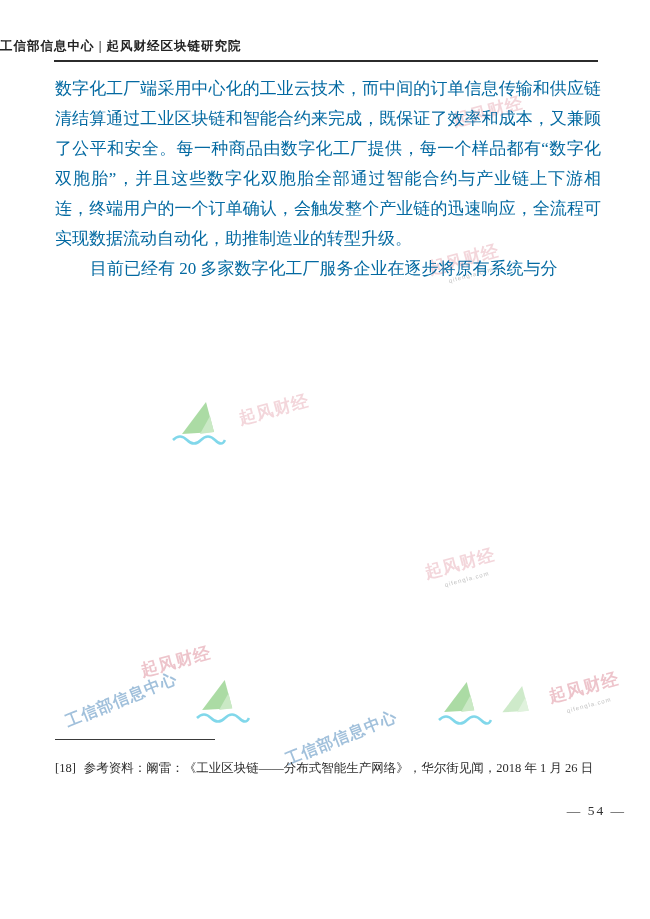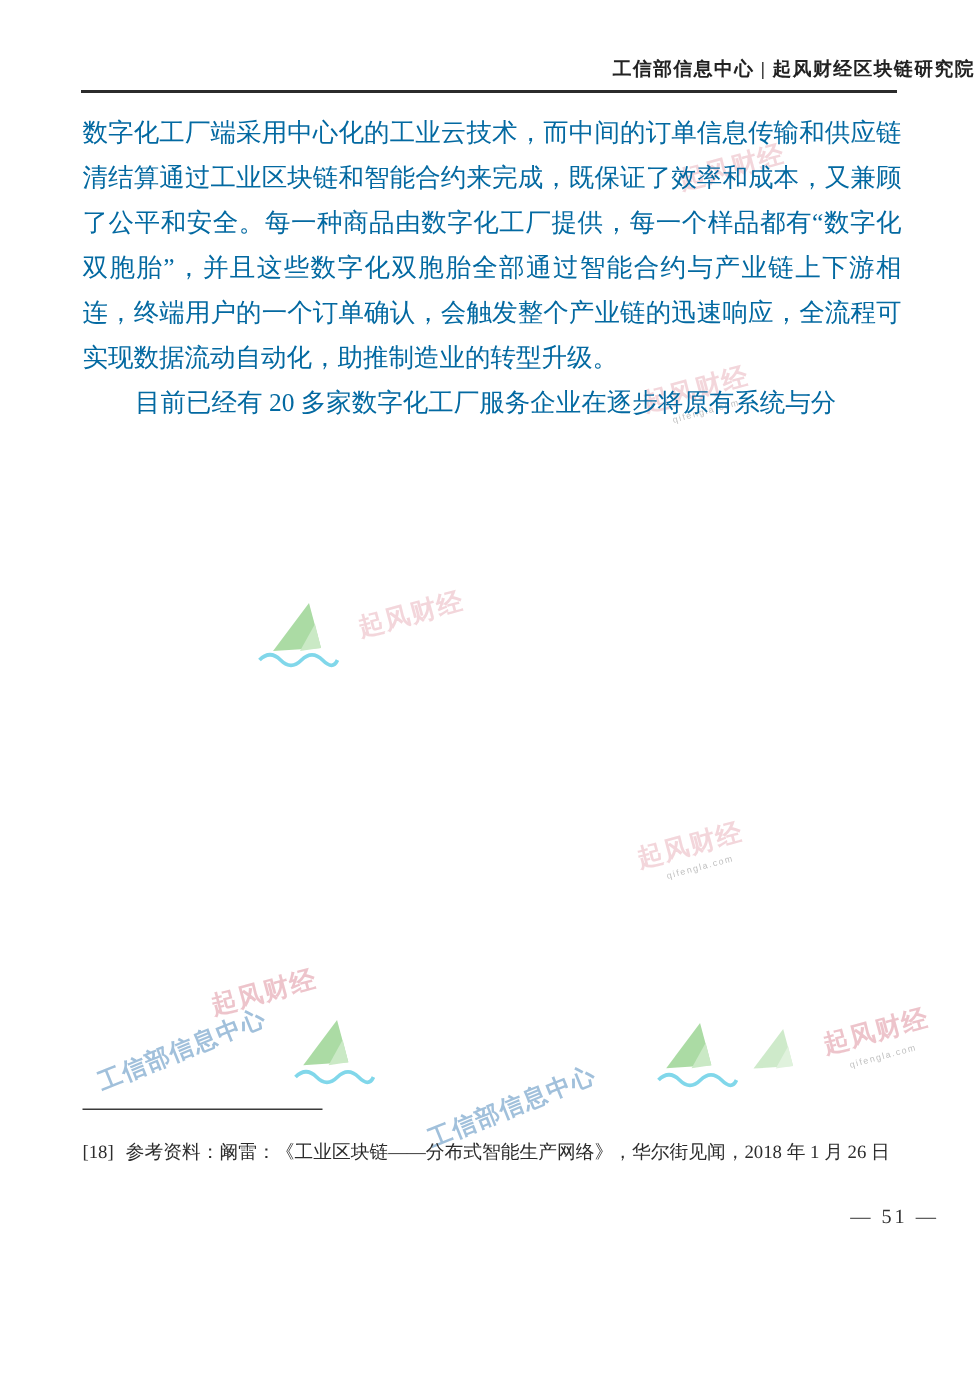--- a/index.html
+++ b/index.html
@@ -7,21 +7,21 @@
     width:650px;height:919px;position:relative;overflow:hidden;
     background:#ffffff;
     font-family:"Liberation Serif","DejaVu Serif",serif;
     color:#2a2a2a;
   }
   .page{position:absolute;inset:0;}
 
   
   .header{
     position:absolute;top:38px;left:0;width:100%;
-    text-align:right;font-size:12.5px;font-weight:bold;
+    text-align:left;font-size:12.5px;font-weight:bold;
     letter-spacing:1px;color:#222;
   }
   .header-rule{
     position:absolute;top:60px;left:54px;width:544px;height:0;
     border-top:2px solid #2b2b2b;
   }
 
   
   .body-text{
     position:absolute;top:74px;left:55px;width:546px;
@@ -159,15 +159,15 @@
   <div class="body-text">
     <p><span>数字化工厂端采用中心化的工业云技术，而中间的订单信息传输和供应链清结算通过工业区块链和智能合约来完成，既保证了效率和成本，又兼顾了公平和安全。每一种商品由数字化工厂提供，每一个样品都有“数字化双胞胎”，并且这些数字化双胞胎全部通过智能合约与产业链上下游相连，终端用户的一个订单确认，会触发整个产业链的迅速响应，全流程可实现数据流动自动化，助推制造业的转型升级。</span></p>
     <p class="indent"><span>目前已经有 20 多家数字化工厂服务企业在逐步将原有系统与分</span></p>
   </div>
 
   <div class="footnote-rule"></div>
   <div class="footnote">
     <span class="fn-marker">[18]</span><span>参考资料：阚雷：《工业区块链——分布式智能生产网络》，华尔街见闻，2018 年 1 月 26 日</span>
   </div>
 
-  <div class="page-number">— 51 —</div>
+  <div class="page-number">— 54 —</div>
 
 </div>
 
 </body></html>

